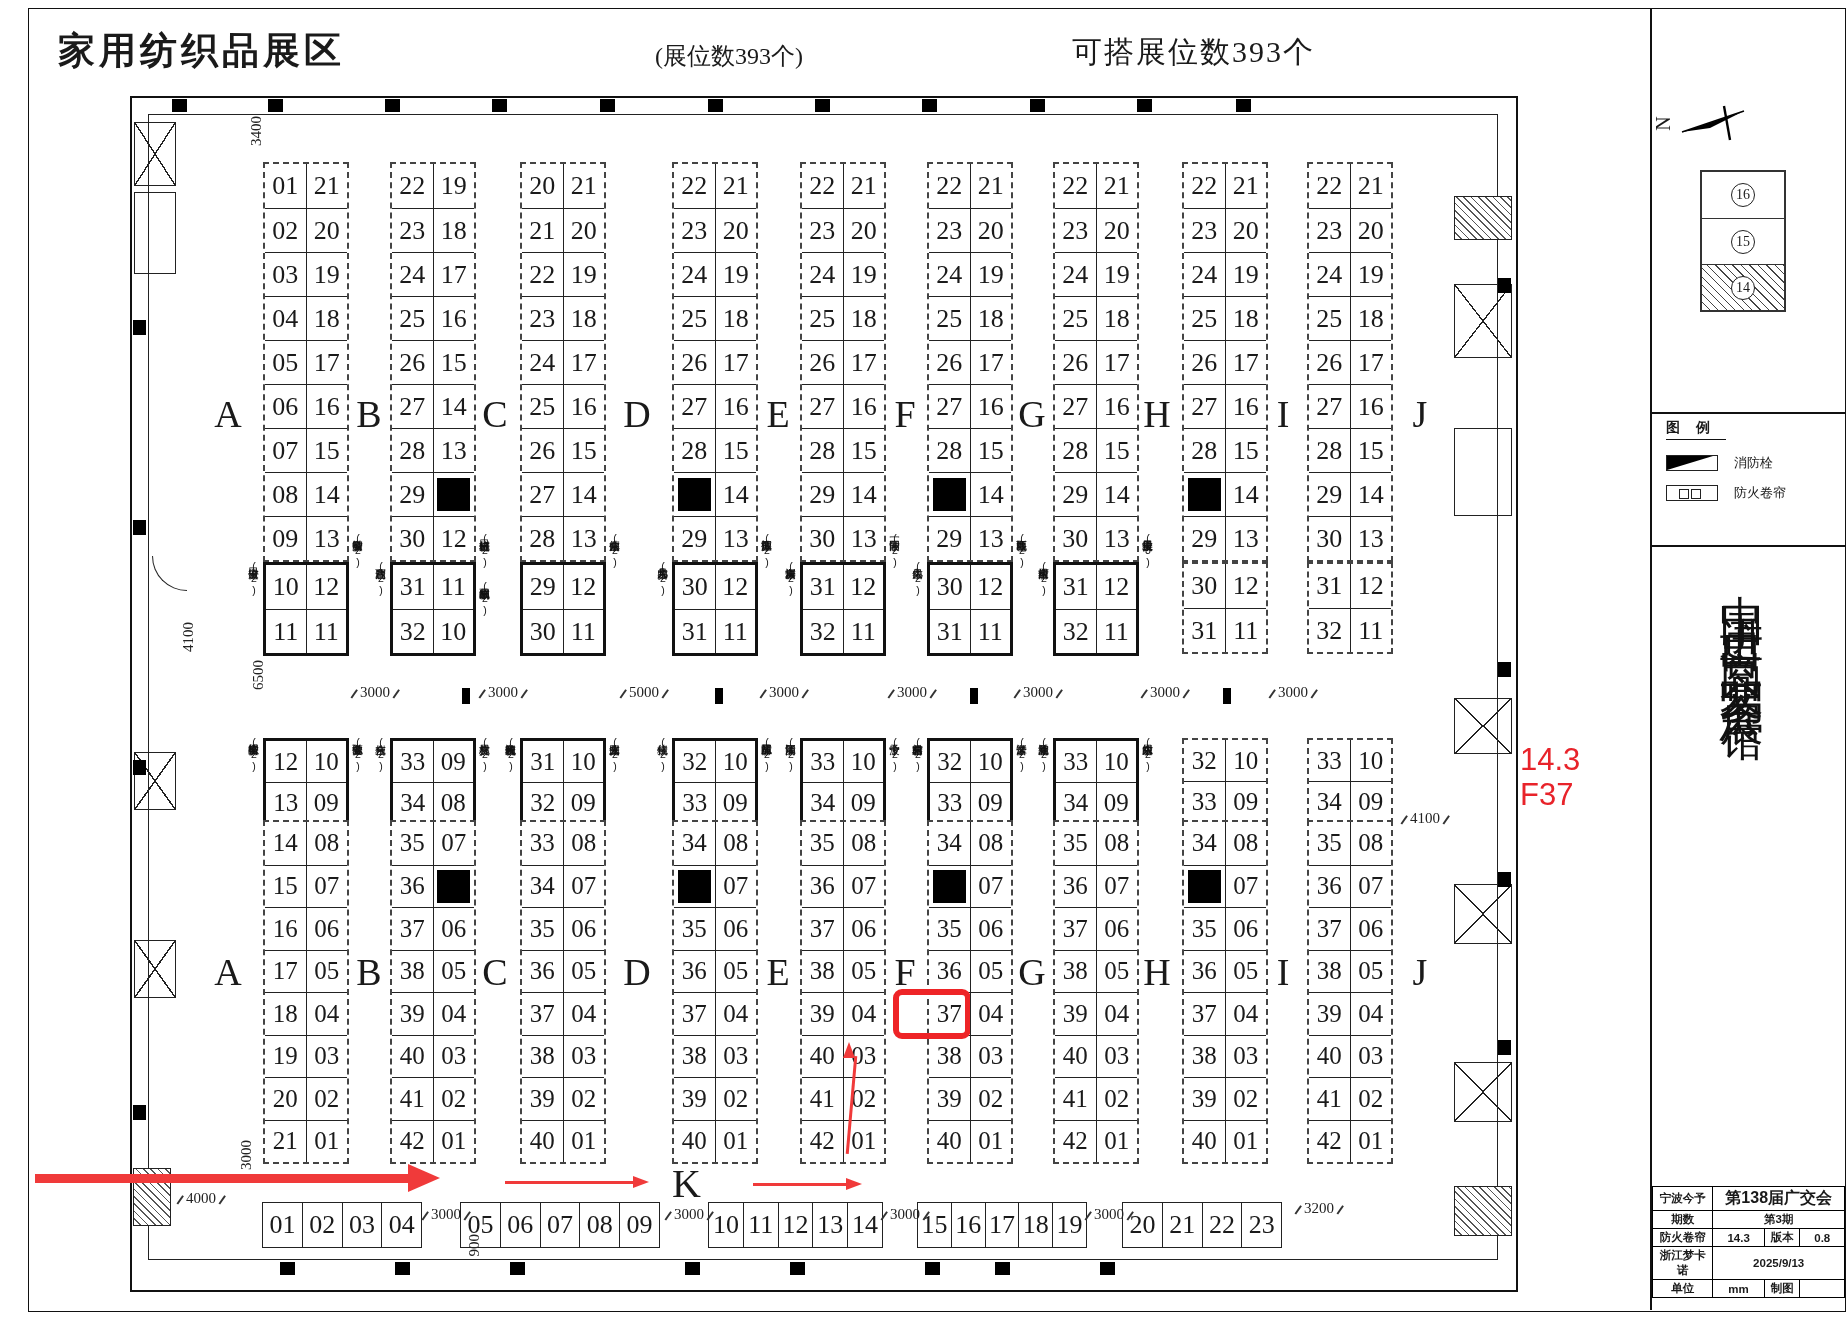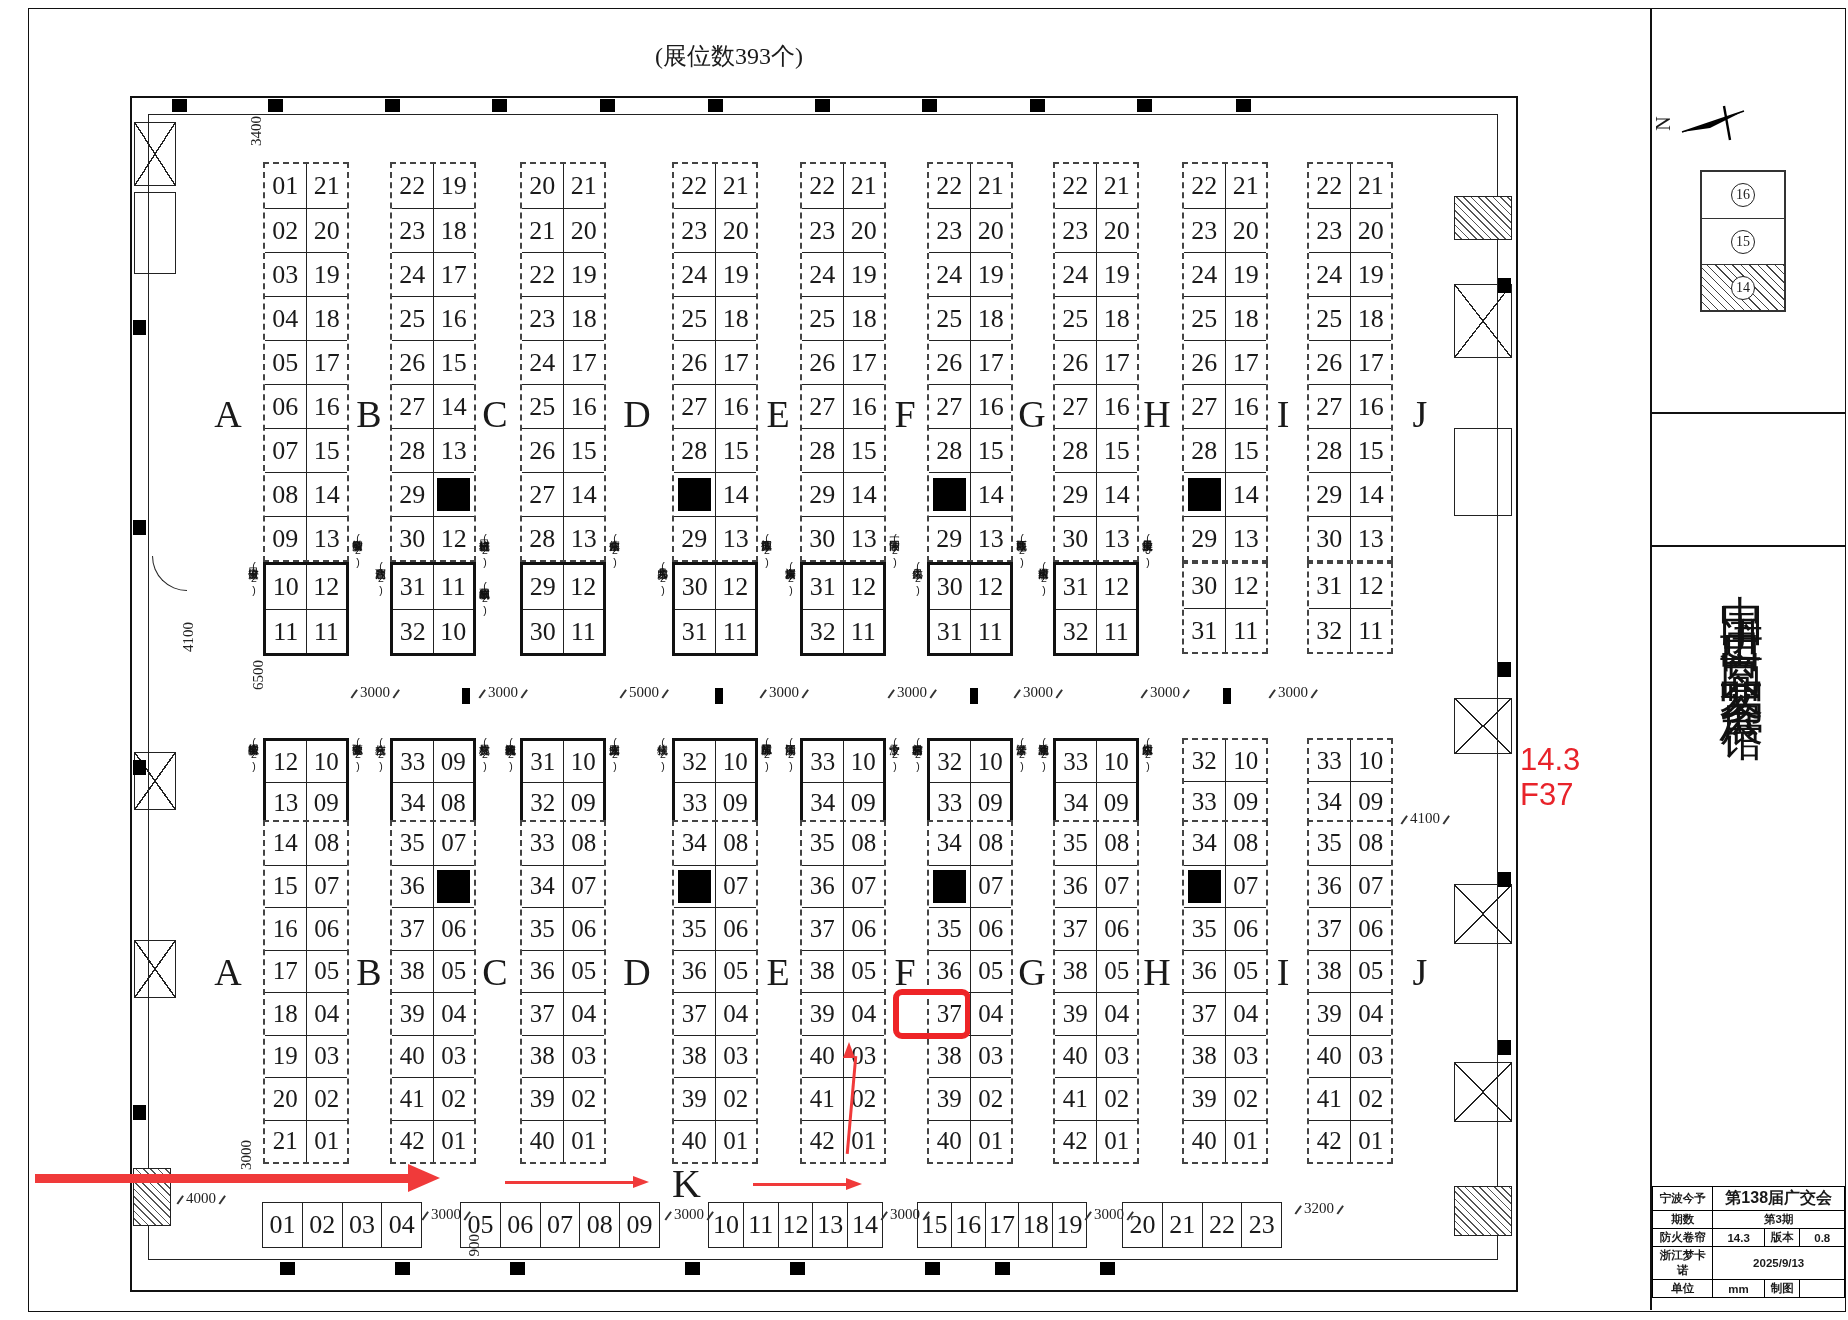--- a/index.html
+++ b/index.html
@@ -79,21 +79,23 @@
   .big{font-size:16px;}
 </style>
 </head>
 <body>
 
 <div id="stage">
 
   <div class="abs frame" style="left:28px;top:8px;width:1816px;height:1302px;"></div>
   <div class="abs vline" style="left:1650px;top:8px;height:1302px;"></div>
 
+  <div class="abs h-title" style="left:58px;top:26px;">家用纺织品展区</div>
   <div class="abs h-count" style="left:655px;top:40px;">(展位数393个)</div>
+  <div class="abs h-build" style="left:1072px;top:32px;">可搭展位数393个</div>
 
   <div class="abs wall-outer" style="left:130px;top:96px;width:1384px;height:1192px;"></div>
   <div class="abs wall-inner" style="left:148px;top:114px;width:1348px;height:1144px;"></div>
 
   <div class="abs xbox" style="left:134px;top:122px;width:40px;height:62px;"></div>
   <div class="abs plainbox" style="left:134px;top:192px;width:40px;height:80px;"></div>
   <div class="abs arcdoor" style="left:152px;top:556px;width:34px;height:34px;"></div>
   <div class="abs xbox" style="left:134px;top:752px;width:40px;height:56px;"></div>
   <div class="abs xbox" style="left:134px;top:940px;width:40px;height:56px;"></div>
   <div class="abs hatchbox" style="left:133px;top:1168px;width:36px;height:56px;"></div>
@@ -1905,20 +1907,34 @@
         <span class="circnum">16</span>
       </div>
       <div class="minirow">
         <span class="circnum">15</span>
       </div>
       <div class="minirow hatched">
         <span class="circnum">14</span>
       </div>
     </div>
 
+  <div class="abs" style="left:1666px;top:418px;width:170px;">
+    <div class="legend-title" style="display:inline-block;">图例</div>
+    <div class="legend-item" style="margin-top:14px;">
+      <span class="lg-hydrant"></span>
+      <span class="legend-label">消防栓</span>
+    </div>
+    <div class="legend-item" style="margin-top:12px;">
+      <span class="lg-shutter">
+          <i class="a"></i>
+          <i class="b"></i>
+        </span>
+      <span class="legend-label">防火卷帘</span>
+    </div>
+  </div>
 
   <div class="abs halltitle" style="left:1712px;top:560px;height:620px;">中国进出口商品交易会展馆</div>
 
   <div class="abs itable" id="infotable" style="left:1652px;top:1186px;width:193px;">
       <div class="itr r0">
         <div class="itc first" style="width: 60px;">宁波今予</div>
         <div class="itc big" style="width: 133px;">第138届广交会</div>
       </div>
       <div class="itr">
         <div class="itc first" style="width: 60px;">期数</div>

